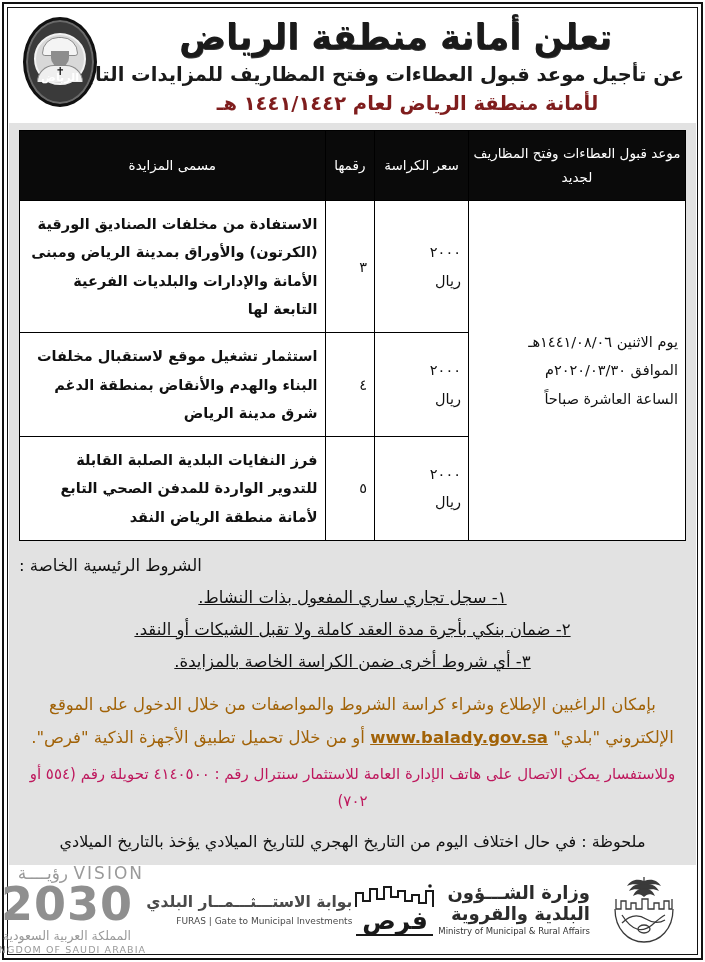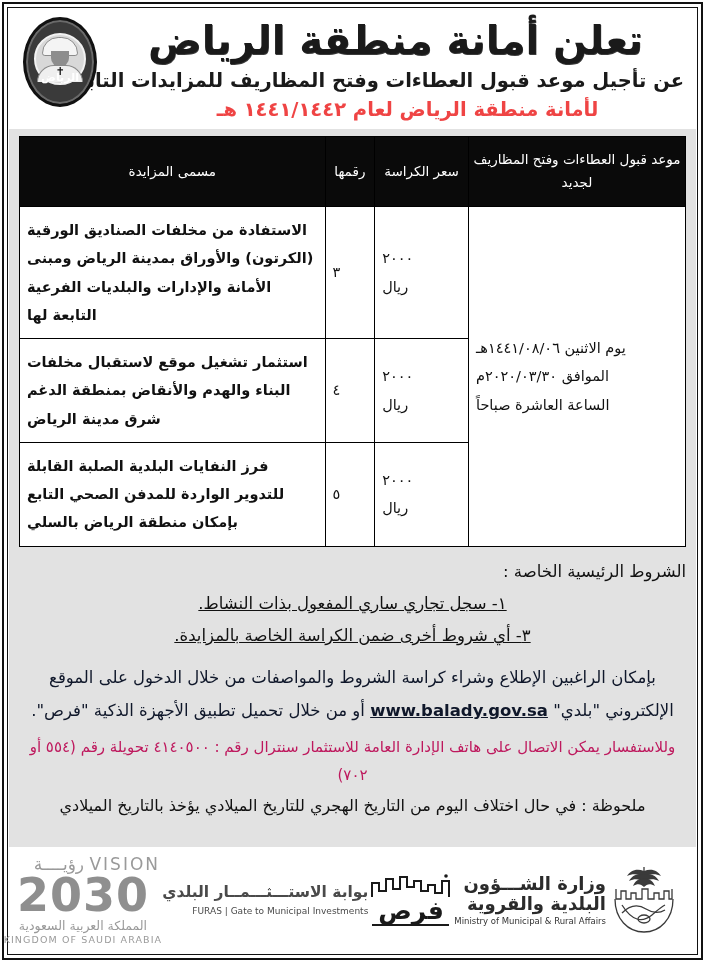--- a/index.html
+++ b/index.html
@@ -131,41 +131,41 @@
     letter-spacing: -0.5px;
     white-space: nowrap;
   }
 
   .title-block {
     margin-right: 0;
     margin-left: 86px;
     text-align: center;
   }
   .main-title {
-    font-size: 40px;
+    font-size: 35px;
     font-weight: bold;
     color: #1a1a1a;
     letter-spacing: -0.5px;
     line-height: 1.18;
     text-shadow: 0.5px 0.5px 0 #3a3a3a;
     margin: 2px 0 4px 0;
     white-space: nowrap;
   }
   .sub-title-1 {
     font-size: 19.5px;
     font-weight: bold;
     color: #1a1a1a;
     line-height: 1.3;
     letter-spacing: -0.4px;
     white-space: nowrap;
   }
   .sub-title-2 {
     font-size: 19.5px;
     font-weight: bold;
-    color: #ef4444;
+    color: #7f1d1d;
     line-height: 1.35;
     letter-spacing: -0.4px;
     margin-top: 3px;
     text-align: center;
     padding-left: 24px;
     white-space: nowrap;
   }
 
   
   .body-area {
@@ -196,21 +196,21 @@
     vertical-align: middle;
     text-align: center;
   }
   table.bids td {
     border: 1.5px solid #000;
     padding: 9px 7px;
     font-size: 14.5px;
     color: #111;
     line-height: 1.95;
     vertical-align: middle;
-    text-align: left;
+    text-align: right;
     background: #ffffff;
   }
   td.col-name {
     font-weight: bold;
     font-size: 14.2px;
     line-height: 2.0;
     padding: 10px 10px;
   }
   td.col-num {
     font-size: 15px;
@@ -228,73 +228,74 @@
   .price-line { display: block; }
 
   
   .conditions {
     margin-top: 9px;
     font-size: 16.5px;
     color: #111;
     line-height: 1.95;
   }
   .cond-heading {
-    text-align: right;
+    text-align: left;
     font-size: 16.5px;
   }
   .cond-item {
     text-align: center;
     font-size: 16.5px;
     text-decoration: underline;
   }
   .para {
     margin-top: 9px;
     text-align: center;
     font-size: 16.5px;
-    color: #0f172a;
+    color: #a16207;
     line-height: 2.0;
     padding: 0 6px;
   }
   .para .url {
     text-decoration: underline;
     direction: ltr;
     unicode-bidi: embed;
     display: inline-block;
     font-weight: bold;
   }
   .contact-line {
     margin-top: 7px;
     text-align: center;
     font-size: 15px;
     color: #be185d;
     line-height: 1.85;
     letter-spacing: -0.2px;
   }
   .note-line {
-    margin-top: 1px;
+    margin-top: 11px;
     text-align: center;
     font-size: 16px;
     color: #111;
     line-height: 1.9;
   }
 
   
   .footer {
     background: #ffffff;
     height: 106px;
     display: flex;
     align-items: center;
     justify-content: space-between;
     padding: 0 14px;
     box-sizing: border-box;
     direction: rtl;
   }
   .footer-group {
     display: flex;
     align-items: center;
+    gap: 16px;
   }
 
   
   .crest {
     width: 76px;
     height: 74px;
     position: relative;
   }
 
   
@@ -450,29 +451,30 @@
           </tr>
           <tr>
             <td class="col-price">
               <span class="price-line">٢٠٠٠</span>
               <span class="price-line">ريال</span>
             </td>
             <td class="col-num">٥</td>
             <td class="col-name">
               <span class="price-line">فرز النفايات البلدية الصلبة القابلة</span>
               <span class="price-line">للتدوير الواردة للمدفن الصحي التابع</span>
-              <span class="price-line">بإمكان منطقة الرياض بالسلي</span>
+              <span class="price-line">لأمانة منطقة الرياض النقد</span>
             </td>
           </tr>
         </tbody>
       </table>
 
       <div class="conditions">
         <div class="cond-heading">الشروط الرئيسية الخاصة :</div>
         <div class="cond-item">١- سجل تجاري ساري المفعول بذات النشاط.</div>
+        <div class="cond-item">٢- ضمان بنكي بأجرة مدة العقد كاملة ولا تقبل الشيكات أو النقد.</div>
         <div class="cond-item">٣- أي شروط أخرى ضمن الكراسة الخاصة بالمزايدة.</div>
       </div>
 
       <div class="para">
         <span>بإمكان الراغبين الإطلاع وشراء كراسة الشروط والمواصفات من خلال الدخول على الموقع</span>
         <br>
         <span>الإلكتروني "بلدي"</span>
         <span class="url">www.balady.gov.sa</span>
         <span>أو من خلال تحميل تطبيق الأجهزة الذكية "فرص".</span>
       </div>

